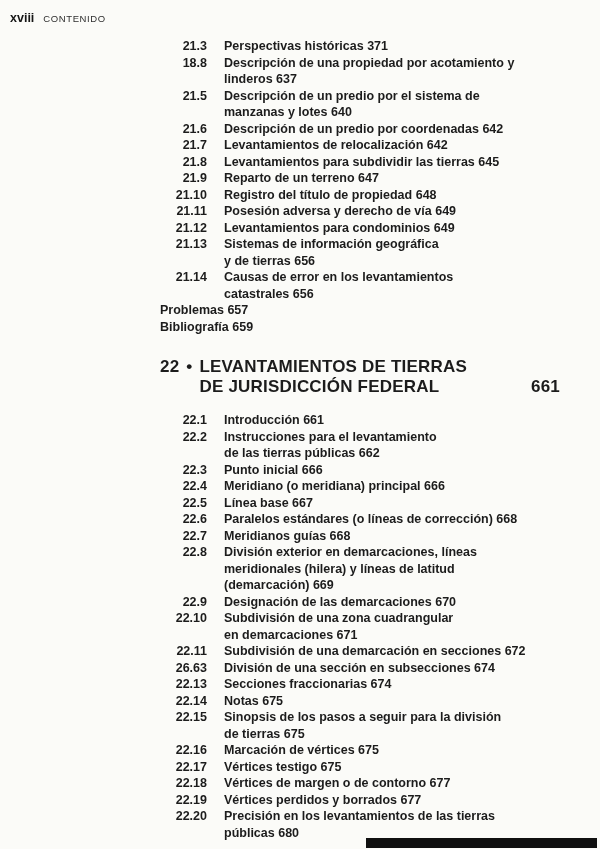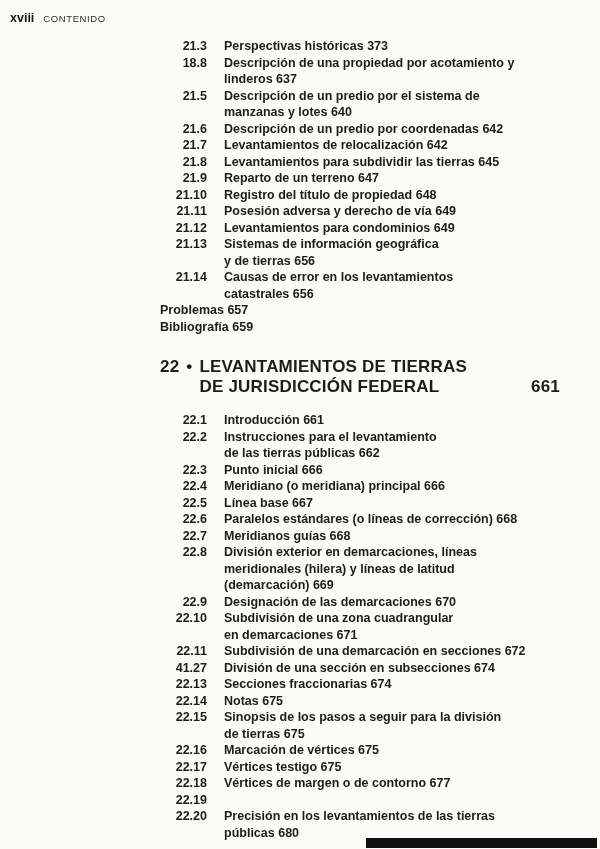--- a/index.html
+++ b/index.html
@@ -62,21 +62,21 @@
 <div class="page-header">
   <span class="folio">xviii</span>
   <span class="running-title">CONTENIDO</span>
 </div>
 
 <div class="toc">
 
   <div id="ch21-entries">
   <div class="entry">
     <span class="num">21.3</span>
-    <span class="txt">Perspectivas históricas 373</span>
+    <span class="txt">Perspectivas históricas 371</span>
   </div>
 
   <div class="entry">
     <span class="num">18.8</span>
     <span class="txt">Descripción de una propiedad por acotamiento y
 linderos 637</span>
   </div>
 
   <div class="entry">
     <span class="num">21.5</span>
@@ -203,21 +203,21 @@
     <span class="txt">Subdivisión de una zona cuadrangular
 en demarcaciones 671</span>
   </div>
 
   <div class="entry">
     <span class="num">22.11</span>
     <span class="txt">Subdivisión de una demarcación en secciones 672</span>
   </div>
 
   <div class="entry">
-    <span class="num">41.27</span>
+    <span class="num">26.63</span>
     <span class="txt">División de una sección en subsecciones 674</span>
   </div>
 
   <div class="entry">
     <span class="num">22.13</span>
     <span class="txt">Secciones fraccionarias 674</span>
   </div>
 
   <div class="entry">
     <span class="num">22.14</span>
@@ -240,20 +240,21 @@
     <span class="txt">Vértices testigo 675</span>
   </div>
 
   <div class="entry">
     <span class="num">22.18</span>
     <span class="txt">Vértices de margen o de contorno 677</span>
   </div>
 
   <div class="entry">
     <span class="num">22.19</span>
+    <span class="txt">Vértices perdidos y borrados 677</span>
   </div>
 
   <div class="entry">
     <span class="num">22.20</span>
     <span class="txt">Precisión en los levantamientos de las tierras
 públicas 680</span>
   </div>
 </div>
 
 </div>

